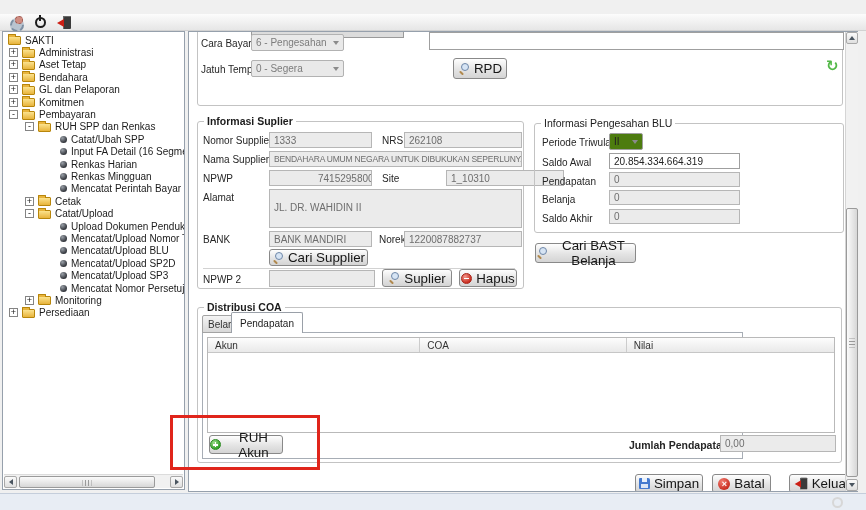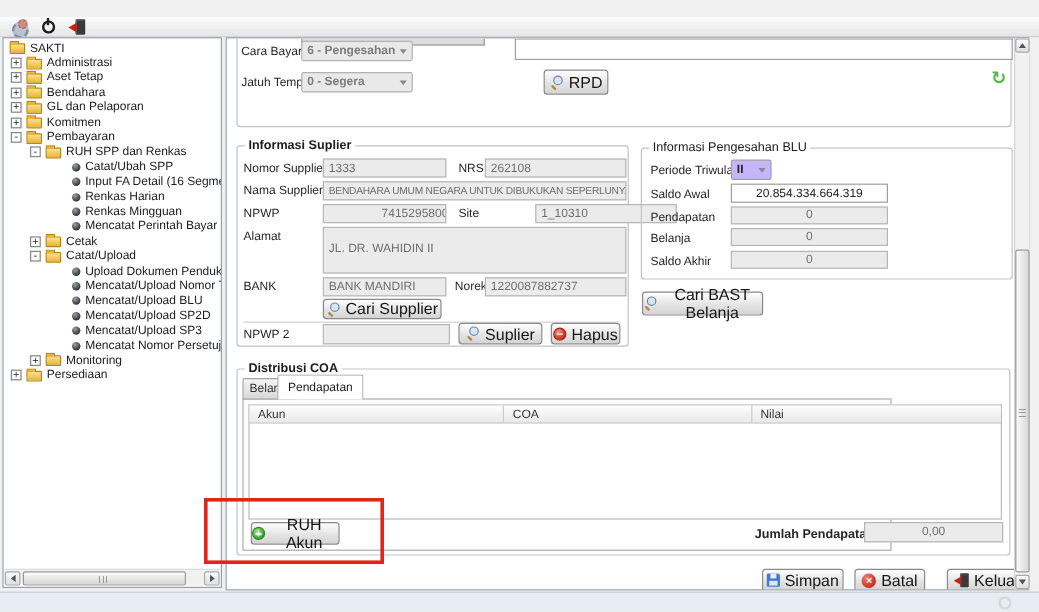--- a/index.html
+++ b/index.html
@@ -52,23 +52,23 @@
   .tri-l { width:0;height:0;border-top:3px solid transparent;border-bottom:3px solid transparent;border-right:4px solid #4a5560; }
   .tri-r { width:0;height:0;border-top:3px solid transparent;border-bottom:3px solid transparent;border-left:4px solid #4a5560; }
   .tri-u { width:0;height:0;border-left:3px solid transparent;border-right:3px solid transparent;border-bottom:4px solid #4a5560; }
   .tri-d { width:0;height:0;border-left:3px solid transparent;border-right:3px solid transparent;border-top:4px solid #4a5560; }
 
   
   .form-panel { left:188px; top:31px; width:670px; height:461px; background:#fff; border:1px solid #96a0ac; overflow:hidden; }
   .lbl { position:absolute; color:#262626; white-space:nowrap; }
   .field { position:absolute; background:#ebebeb; border:1px solid #b6b6b6; color:#6e6e6e; display:flex; align-items:center; padding:0 4px; overflow:hidden; white-space:nowrap; }
   .field.white { background:#fff; border:1px solid #9f9f9f; color:#222; }
-  .field.num { justify-content:center; }
-  .combo { position:absolute; background:#e9e9e9; border:1px solid #b2b2b2; border-radius:2px; color:#7c7c7c; display:flex; align-items:center; padding:0 4px;font-weight:bold; }
-  .combo.white { background:#c4b5fd; color:#222; border-color:#9f9f9f; }
+  .field.num { justify-content:flex-start; }
+  .combo { position:absolute; background:#e9e9e9; border:1px solid #b2b2b2; border-radius:2px; color:#7c7c7c; display:flex; align-items:center; padding:0 4px; }
+  .combo.white { background:#4d7c0f; color:#222; border-color:#9f9f9f; }
   .combo .arrow { margin-left:auto; width:0; height:0; border-left:3.5px solid transparent; border-right:3.5px solid transparent; border-top:4px solid #8b8b8b; }
   .btn { position:absolute; display:flex; align-items:center; justify-content:center; gap:4px; background:linear-gradient(#fefefe,#e4e4e4 55%,#d4d4d4); border:1px solid #898989; border-radius:3px; color:#161616; cursor:default; }
   .group { position:absolute; border:1px solid #c3c3c3; border-radius:3px; }
   .group-title { position:absolute; top:-7px; left:6px; background:#fff; padding:0 3px; font-size:10.5px; }
   .bold { font-weight:bold; }
 
   .icon-mag { position:relative; width:12px; height:12px; flex:0 0 12px; }
   .icon-mag::before { content:""; position:absolute; right:1px; top:0; width:6px; height:6px; border:1.5px solid #6e87a8; border-radius:50%; background:#d6e4f4; }
   .icon-mag::after { content:""; position:absolute; left:1px; bottom:1px; width:5px; height:2px; background:#b0894e; border-radius:1px; transform:rotate(45deg); }
   .icon-plus { position:relative; width:11px; height:11px; flex:0 0 11px; border-radius:50%; background:radial-gradient(circle at 35% 30%, #9fdd8e, #31a026 75%); border:1px solid #2a8a20; }

